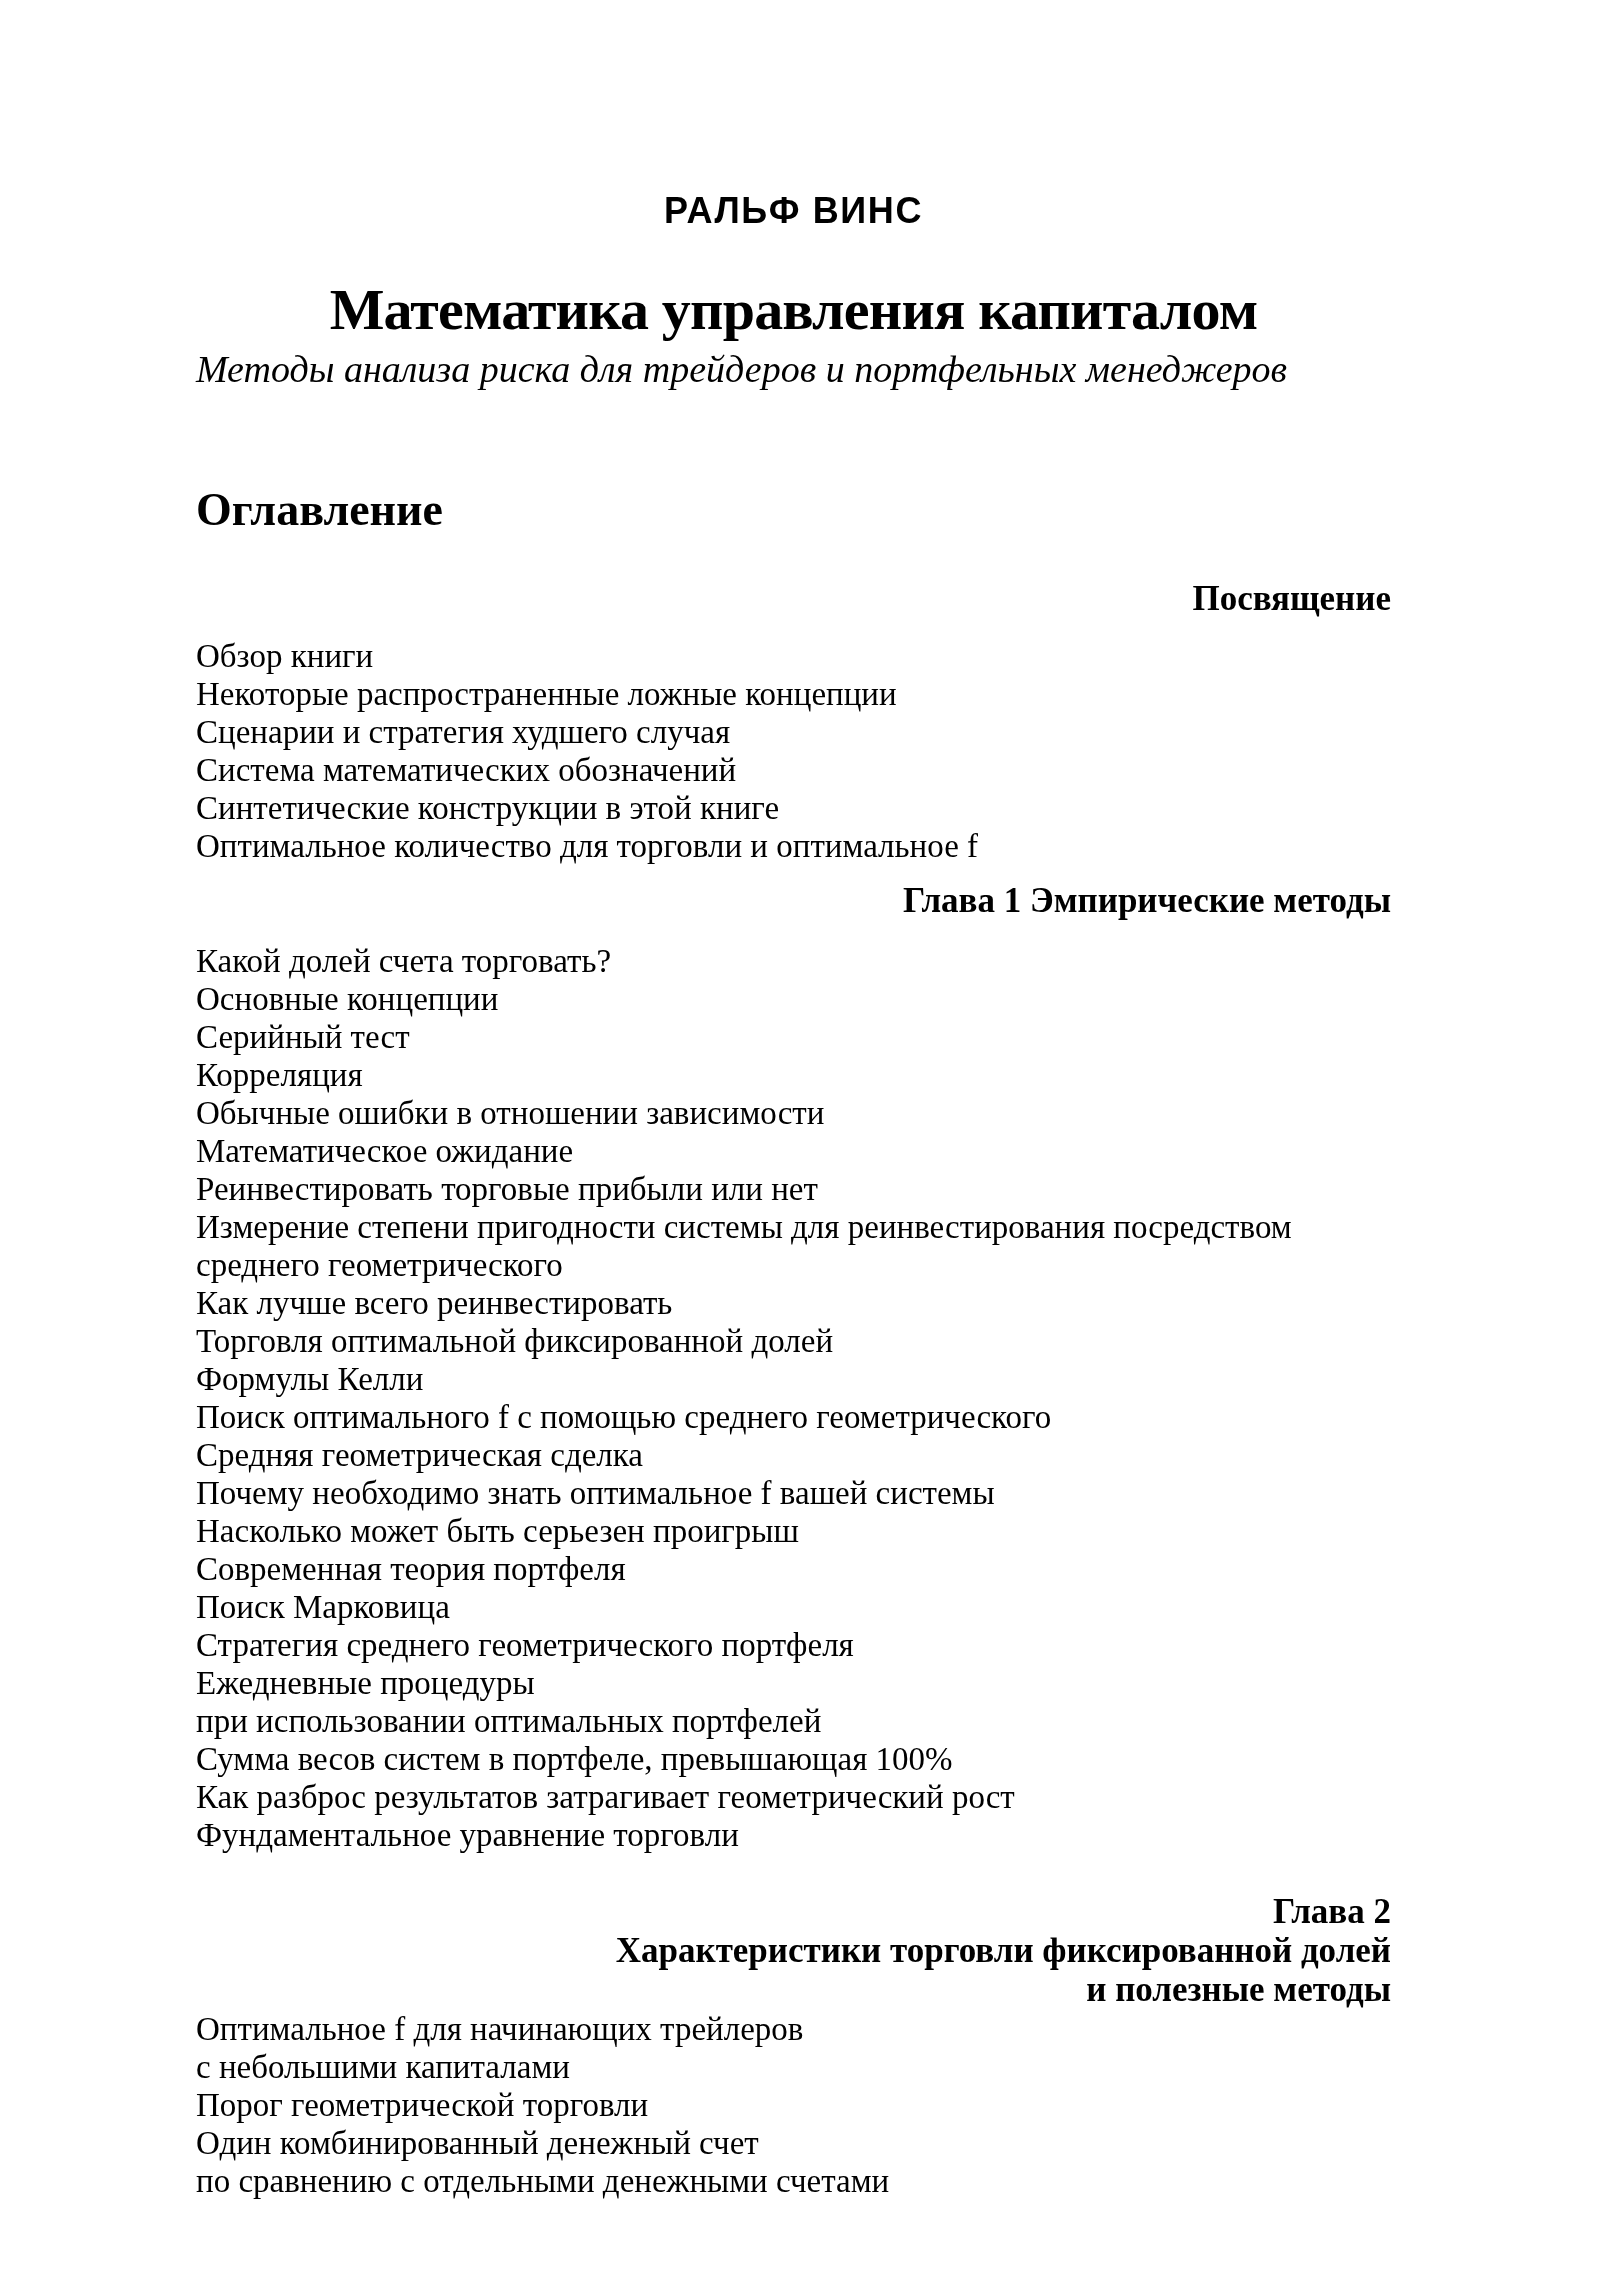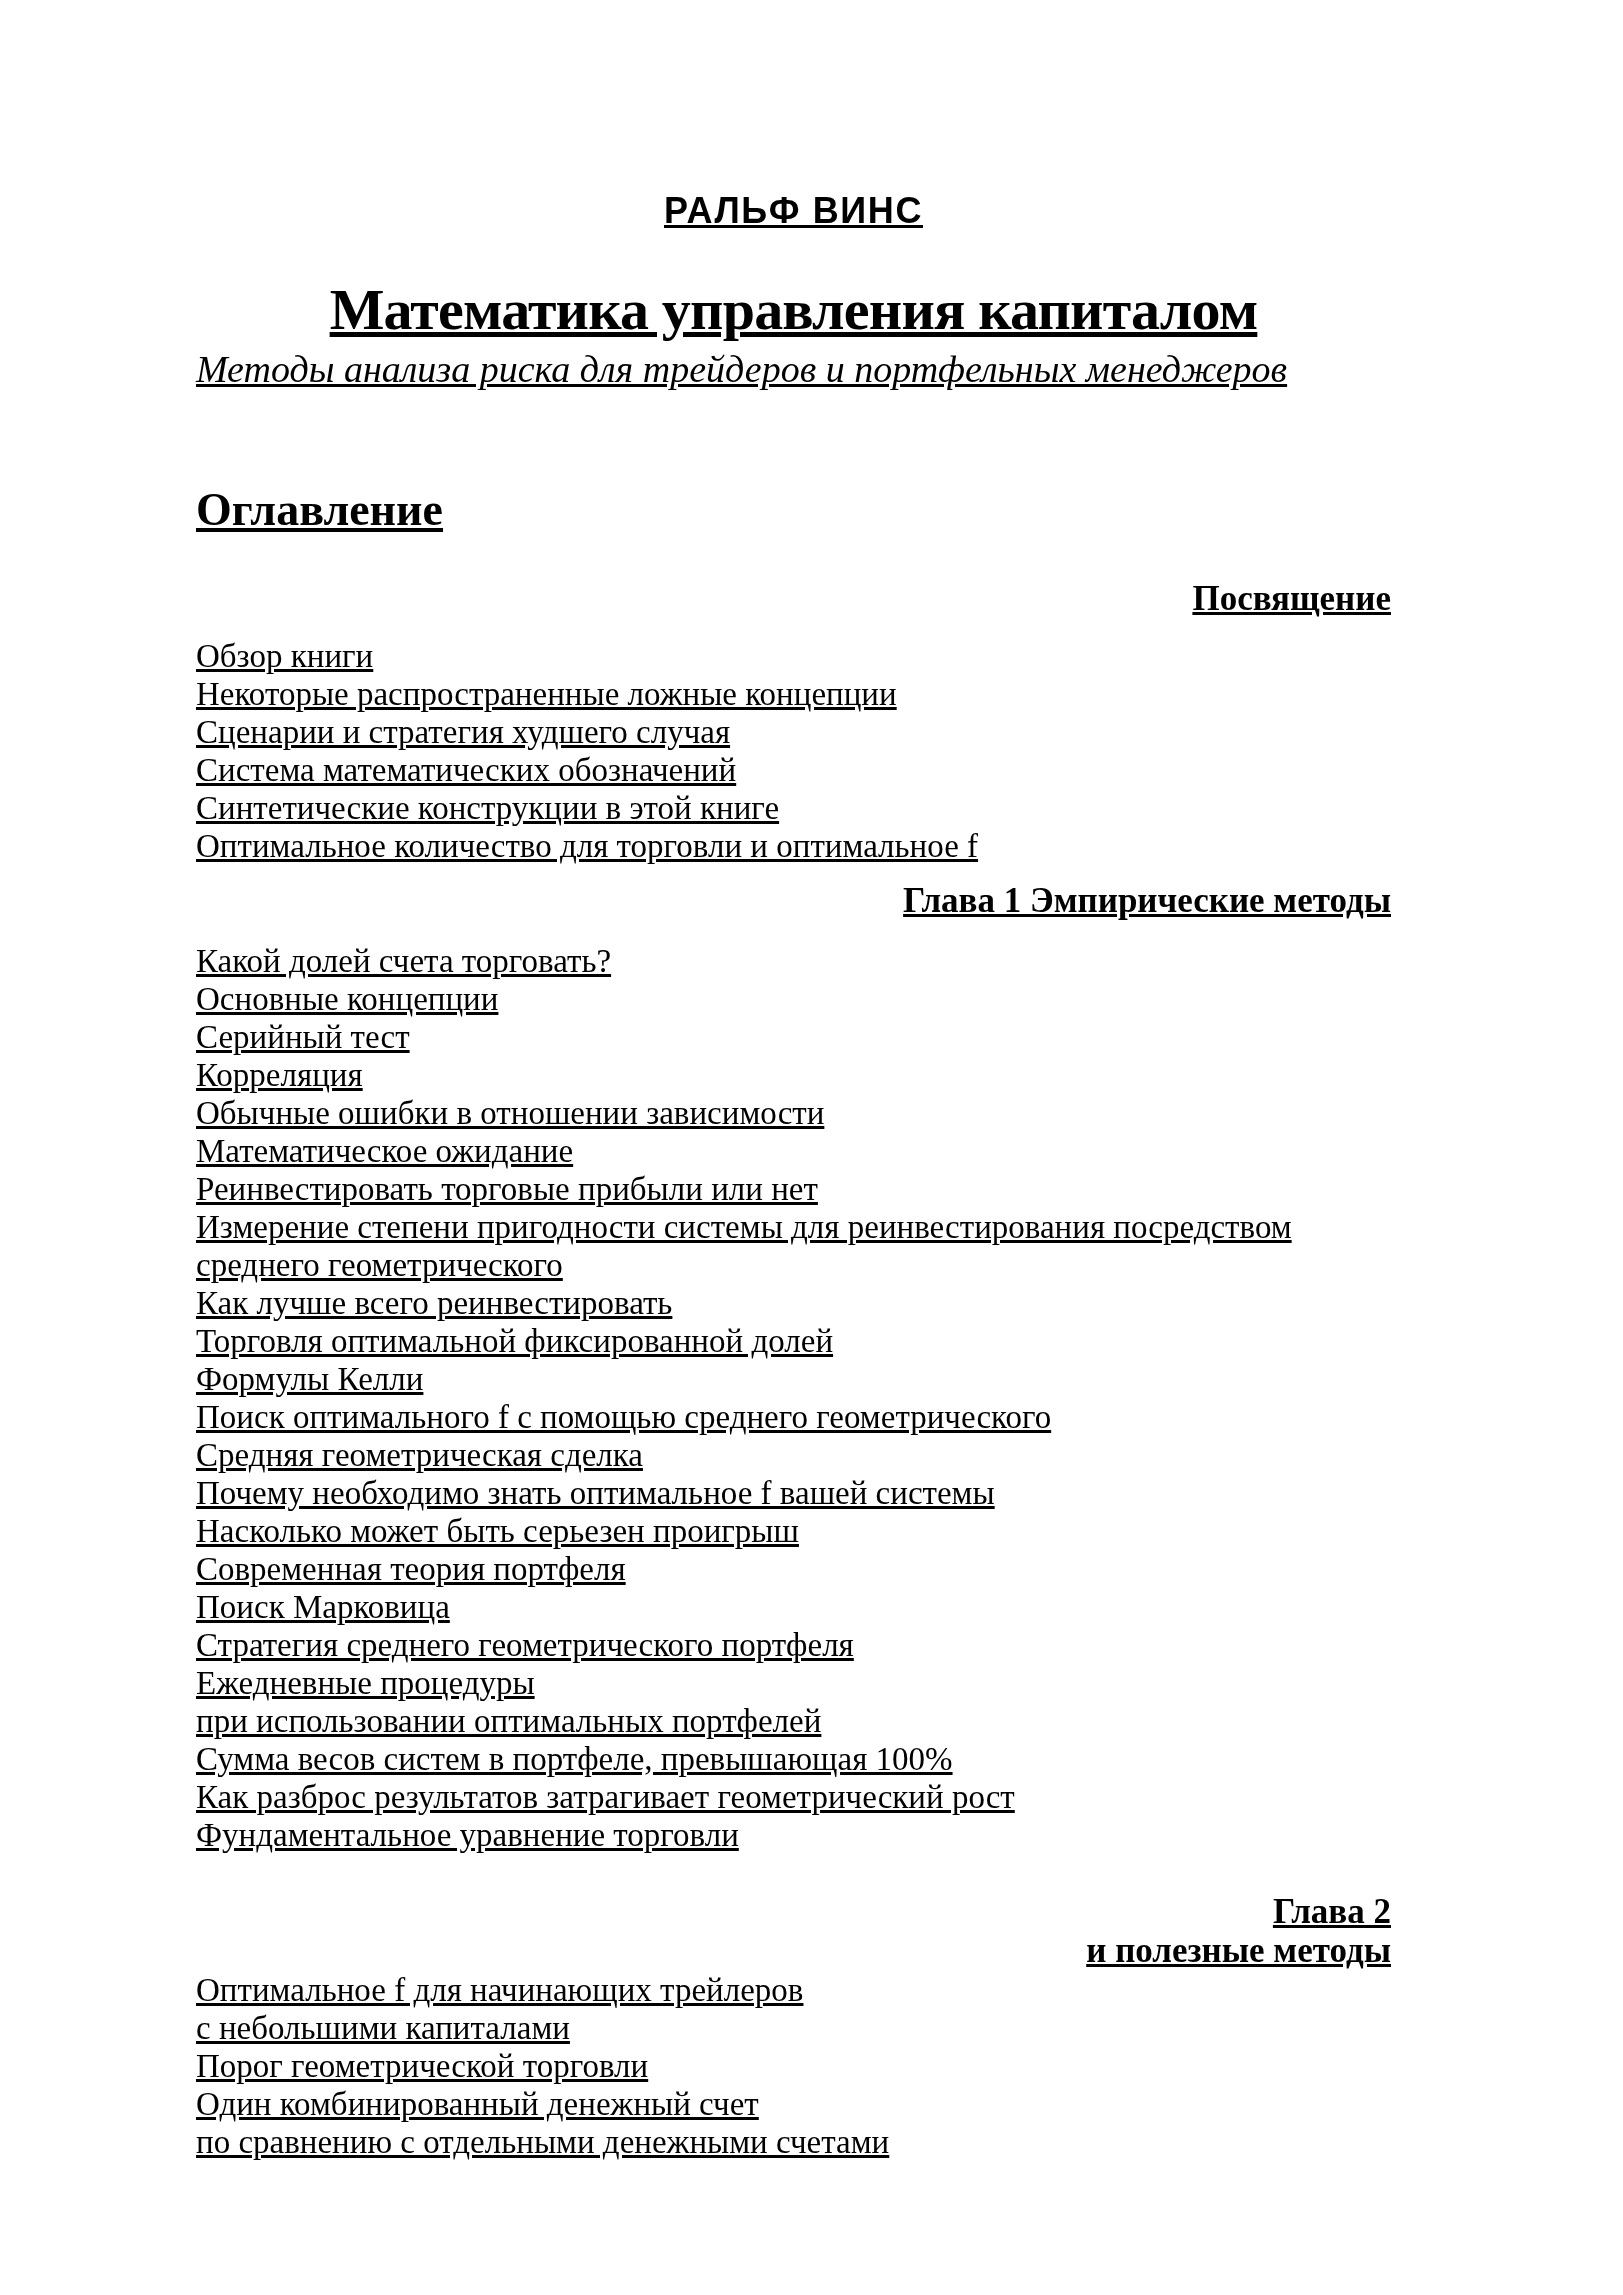--- a/index.html
+++ b/index.html
@@ -13,21 +13,20 @@
     overflow: hidden;
     color: #000000;
     font-family: "Liberation Serif", "DejaVu Serif", serif;
   }
   .page {
     box-sizing: border-box;
     width: 1624px;
     height: 2295px;
     padding: 189px 233px 0 196px;
     background: #ffffff;
-    text-decoration: underline;
   }
   .author {
     font-family: "Liberation Sans", "DejaVu Sans", sans-serif;
     font-weight: bold;
     font-size: 36px;
     line-height: 44px;
     letter-spacing: 1.6px;
     text-align: center;
   }
   .title {
@@ -119,20 +118,21 @@
       <div class="toc-line">Стратегия среднего геометрического портфеля</div>
       <div class="toc-line">Ежедневные процедуры</div>
       <div class="toc-line">при использовании оптимальных портфелей</div>
       <div class="toc-line">Сумма весов систем в портфеле, превышающая 100%</div>
       <div class="toc-line">Как разброс результатов затрагивает геометрический рост</div>
       <div class="toc-line">Фундаментальное уравнение торговли</div>
     </div>
 
   <div class="ch2-heading">
     <div class="entry-bold">Глава 2</div>
+    <div class="entry-bold">Характеристики торговли фиксированной долей</div>
     <div class="entry-bold">и полезные методы</div>
   </div>
 
   <div class="toc-list ch2-list">
       <div class="toc-line">Оптимальное f для начинающих трейлеров</div>
       <div class="toc-line">с небольшими капиталами</div>
       <div class="toc-line">Порог геометрической торговли</div>
       <div class="toc-line">Один комбинированный денежный счет</div>
       <div class="toc-line">по сравнению с отдельными денежными счетами</div>
     </div>

